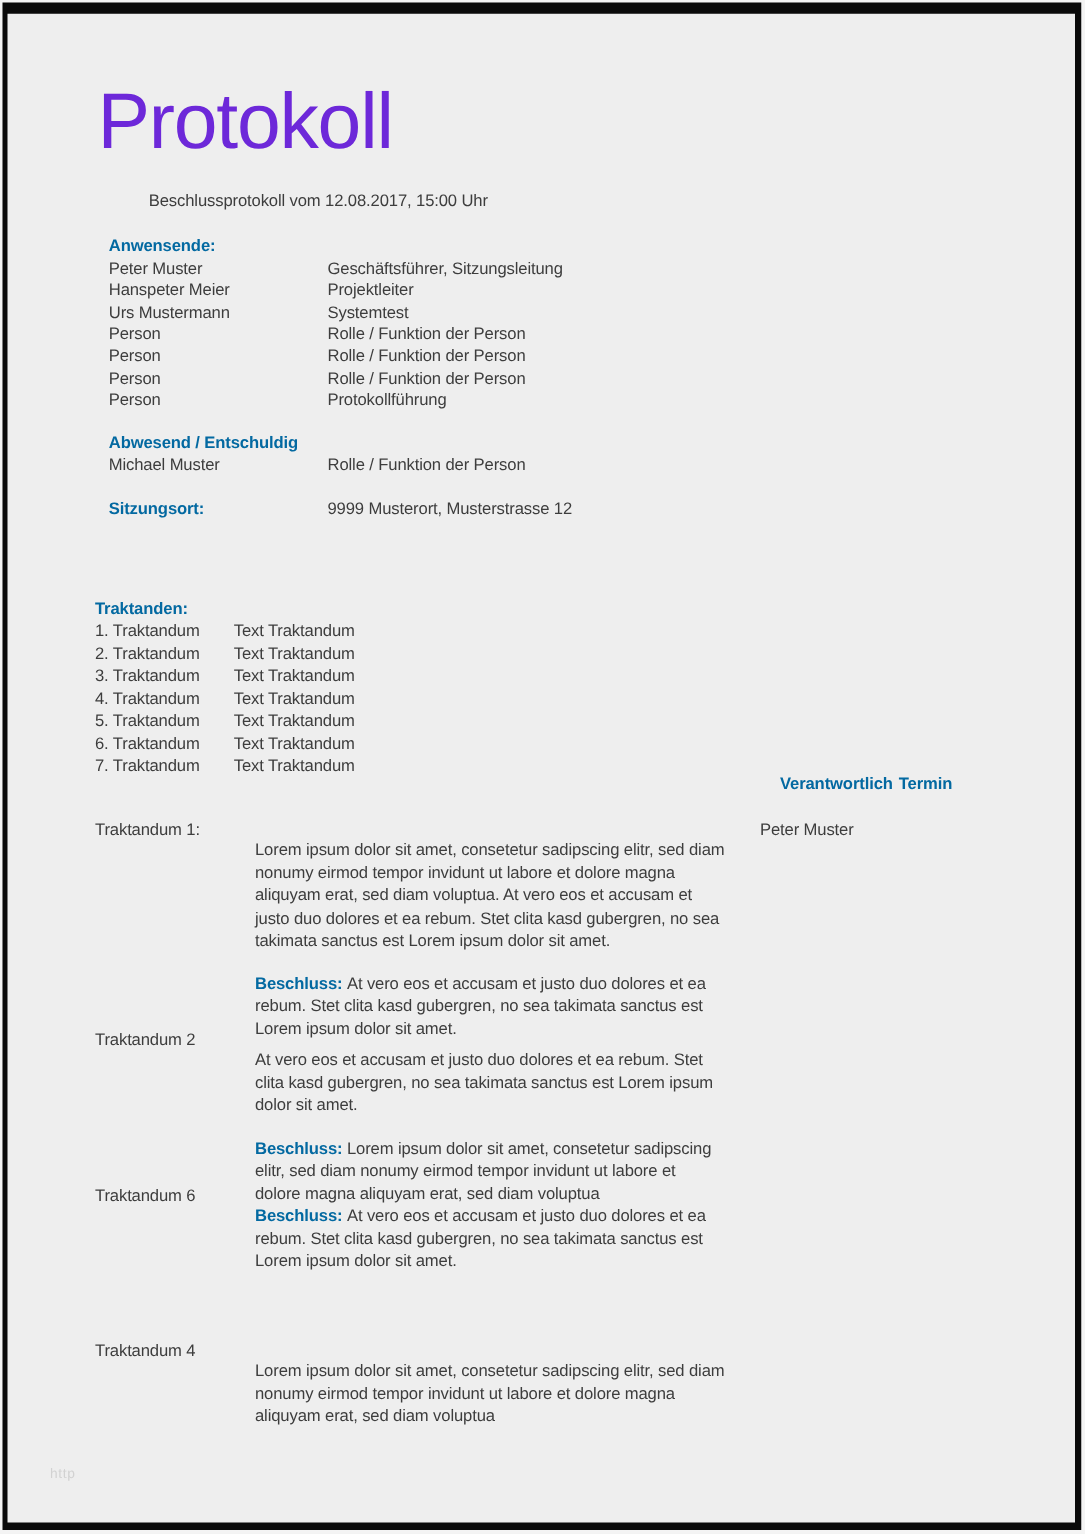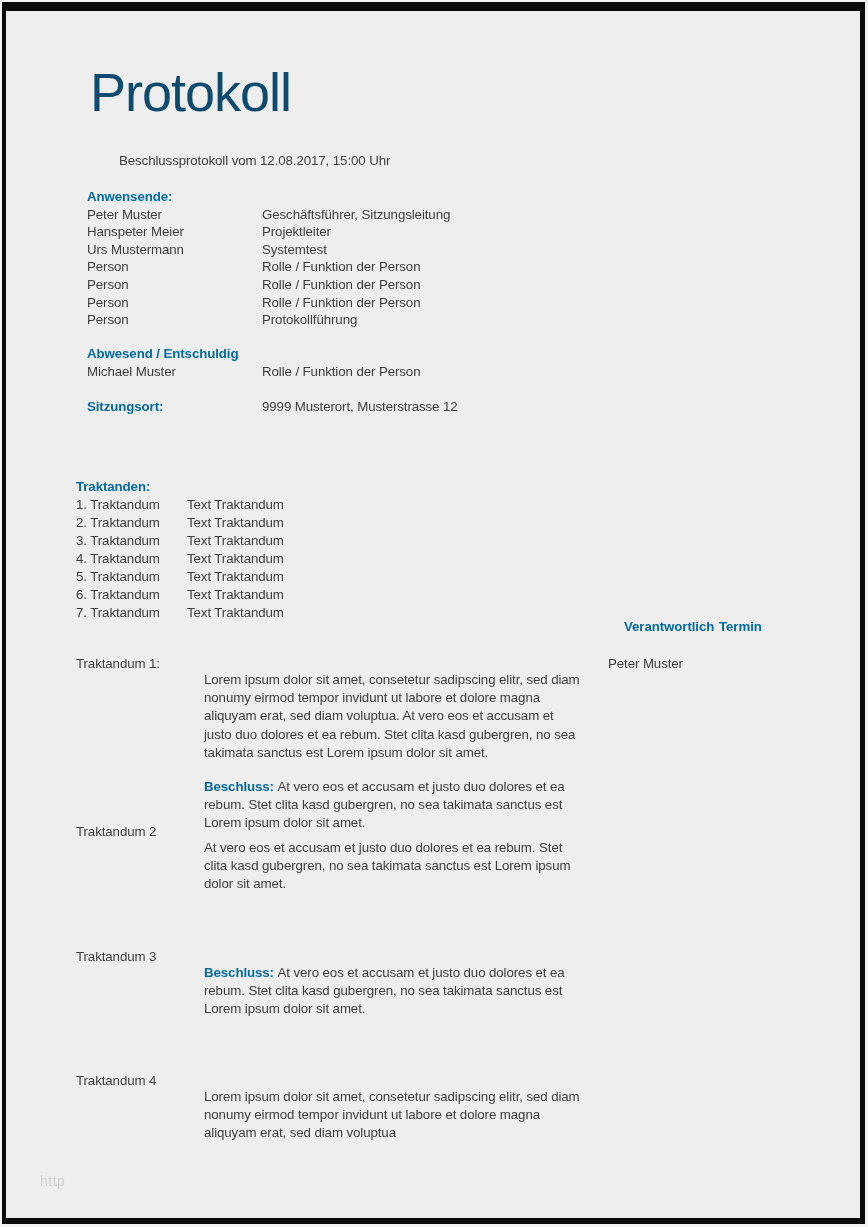--- a/index.html
+++ b/index.html
@@ -4,42 +4,42 @@
 <style>
   html,body{margin:0;padding:0;background:#f4f4f4;}
   .viewport{position:relative;width:868px;height:1227px;overflow:hidden;
     font-family:"Liberation Sans","DejaVu Sans",sans-serif;}
   .page{position:absolute;left:2px;top:2px;width:854px;height:1207px;
     background:#eeeeee;border-style:solid;border-color:#0a0a0a;
     border-width:9px 5px 6px 4px;}
   .page-inner{position:relative;width:100%;height:100%;
     color:#3d3d3d;font-size:13.3px;letter-spacing:-0.1px;}
   .abs{position:absolute;}
-  .doc-title{left:84px;top:52px;font-size:54px;line-height:1.1;
-    color:#0c4a6e;font-weight:300;letter-spacing:-1px;}
+  .doc-title{left:72px;top:52px;font-size:63px;line-height:1.1;
+    color:#6d28d9;font-weight:300;letter-spacing:-1px;}
   .subtitle{left:81px;top:141px;line-height:17.6px;margin-left:32px;}
   b,.bold{font-weight:bold;color:#0369a1;}
   .kv-grid{display:grid;grid-template-columns:175px auto;line-height:17.6px;}
   .kv-grid .span2{grid-column:1 / span 2;}
   .attendees{left:81px;top:177px;width:560px;}
   .absent{left:81px;top:334px;width:560px;}
   .location{left:81px;top:387px;width:560px;}
   .agenda{left:70px;top:447px;width:560px;display:grid;
     grid-template-columns:111px auto;line-height:18px;}
   .agenda .span2{grid-column:1 / span 2;margin-top:20px;}
   .minutes-grid{display:grid;grid-template-columns:112px 420px 95px auto;
     line-height:18.2px;align-items:start;}
   .minutes-header{left:86px;top:607px;width:770px;}
   .m-item-1{left:70px;top:644px;width:770px;}
   .m-item-2{left:70px;top:812px;width:770px;}
   .m-item-3{left:70px;top:937px;width:770px;}
   .m-item-4{left:70px;top:1061px;width:770px;}
   .m-text{padding-right:12px;}
   .m-text p{margin:16px;}
-  .watermark{left:34px;top:1162px;font-size:14px;color:#d2d2d2;
+  .watermark{left:34px;top:1162px;font-size:11px;color:#d2d2d2;
     letter-spacing:0.5px;}
 </style>
 </head>
 <body>
 
 <div class="viewport">
   <div class="page">
     <div class="page-inner">
 
       <div class="abs doc-title">Protokoll</div>
@@ -106,27 +106,28 @@
           <p><b>Beschluss: </b><span>At vero eos et accusam et justo duo dolores et ea rebum. Stet clita kasd gubergren, no sea takimata sanctus est Lorem ipsum dolor sit amet.</span></p>
         </div>
         <div>Peter Muster</div>
         <div></div>
       </div>
 
       <div class="abs m-item-2 minutes-grid">
         <div>Traktandum 2</div>
         <div class="m-text">
           <p>At vero eos et accusam et justo duo dolores et ea rebum. Stet clita kasd gubergren, no sea takimata sanctus est Lorem ipsum dolor sit amet.</p>
+          <p><b>Beschluss: </b><span>Lorem ipsum dolor sit amet, consetetur sadipscing elitr, sed diam nonumy eirmod tempor invidunt ut labore et dolore magna aliquyam erat, sed diam voluptua</span></p>
         </div>
         <div></div>
         <div></div>
       </div>
 
       <div class="abs m-item-3 minutes-grid">
-        <div>Traktandum 3</div>
+        <div>Traktandum 6</div>
         <div class="m-text">
           <p><b>Beschluss: </b><span>At vero eos et accusam et justo duo dolores et ea rebum. Stet clita kasd gubergren, no sea takimata sanctus est Lorem ipsum dolor sit amet.</span></p>
         </div>
         <div></div>
         <div></div>
       </div>
 
       <div class="abs m-item-4 minutes-grid">
         <div>Traktandum 4</div>
         <div class="m-text">

